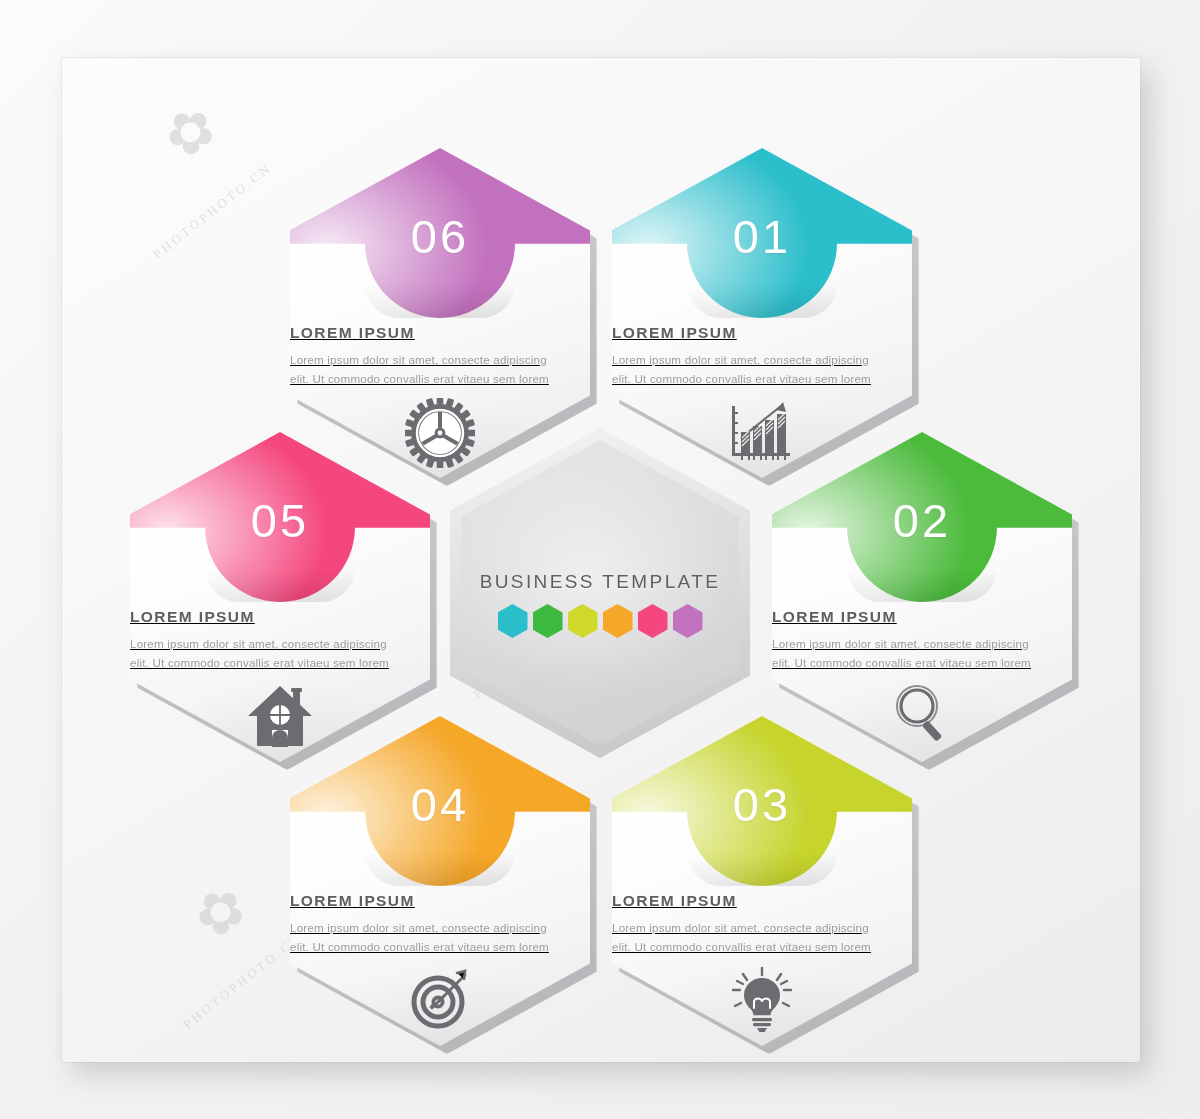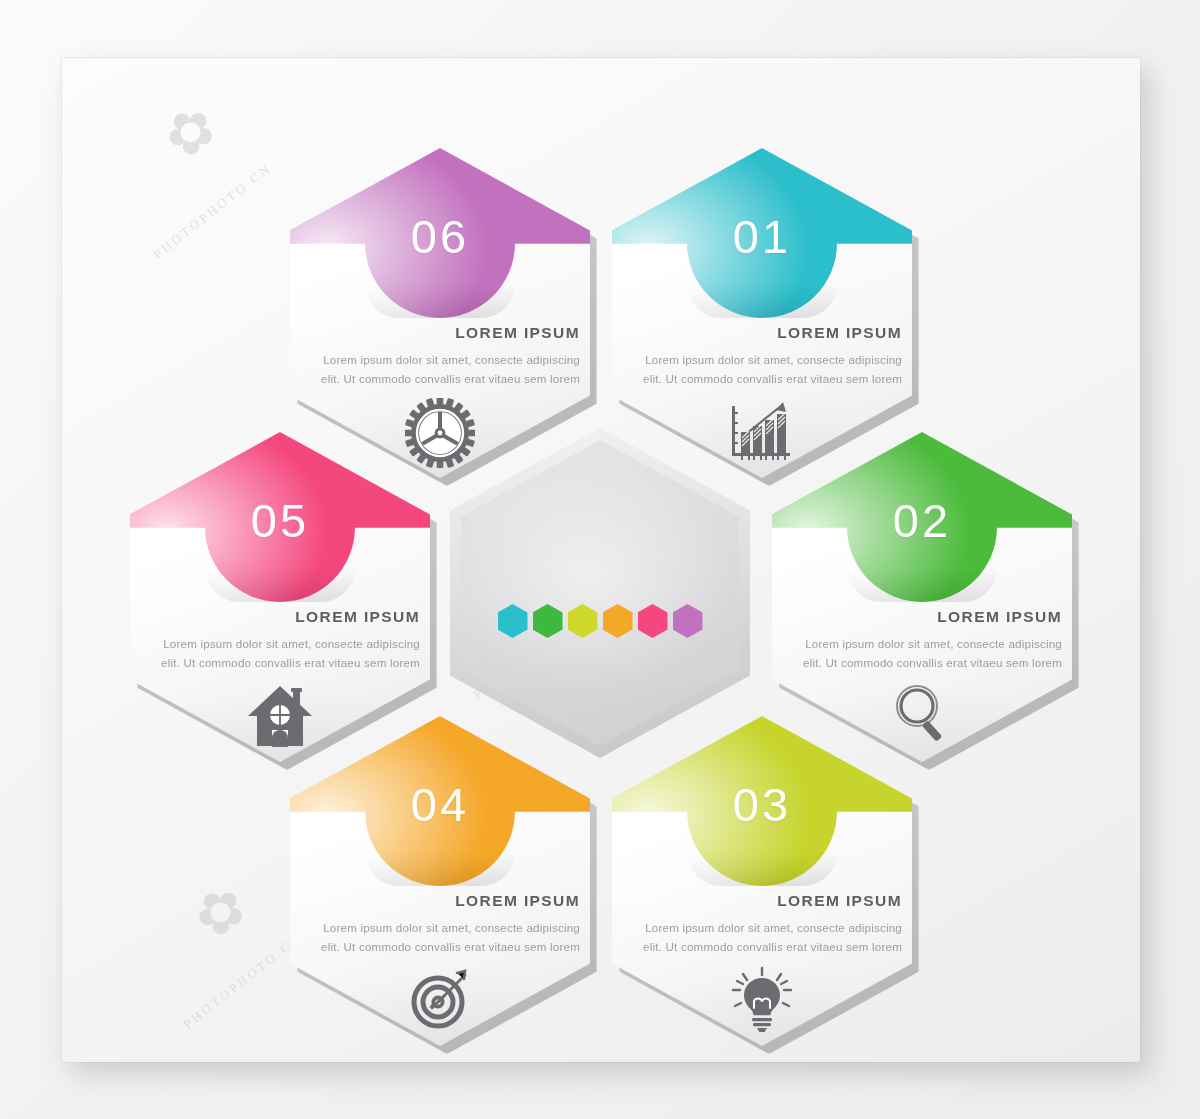--- a/index.html
+++ b/index.html
@@ -78,21 +78,21 @@
   .hex-inner-shadow{   
     position:absolute;left:0;top:0;width:300px;height:330px;
     clip-path:polygon(50% 0%,100% 25%,100% 75%,50% 100%,0% 75%,0% 25%);
     -webkit-clip-path:polygon(50% 0%,100% 25%,100% 75%,50% 100%,0% 75%,0% 25%);
     background:
       radial-gradient(120% 80% at 50% 120%,rgba(150,150,155,.22) 0%,rgba(150,150,155,0) 55%),
       radial-gradient(90% 60% at 12% 30%,rgba(255,255,255,.85) 0%,rgba(255,255,255,0) 60%);
     pointer-events:none;
   }
   .card-body{
-    position:absolute;left:18px;top:176px;width:272px;text-align:right;
+    position:absolute;left:0;top:176px;width:272px;text-align:left;text-decoration:underline;
   }
   .card-title{
     color:#5d5d62;font-size:15.5px;font-weight:700;letter-spacing:1.4px;
     font-family:"Liberation Sans","DejaVu Sans",sans-serif;
     margin-bottom:8px;
   }
   .card-desc{
     color:#9c9ca2;font-size:11.6px;line-height:19px;letter-spacing:.2px;
     font-family:"Liberation Sans","DejaVu Sans",sans-serif;
   }
@@ -154,20 +154,21 @@
   <div class="wm wm-rot wm-sm" style="left:470px;top:690px;">PHOTOPHOTO.CN</div>
   <div class="wm wm-rot wm-glyph" style="left:180px;top:900px;">✿</div>
   <div class="wm wm-rot wm-sm" style="left:180px;top:1020px;">PHOTOPHOTO.CN</div>
   <div class="wm wm-rot wm-glyph" style="left:760px;top:900px;">✿</div>
   <div class="wm wm-rot wm-sm" style="left:760px;top:1020px;">PHOTOPHOTO.CN</div>
 </div>
 
 <div id="center-hex">
   <div class="center-outer"></div>
   <div class="center-inner"></div>
+  <div id="center-text">BUSINESS  TEMPLATE</div>
   <div id="center-swatches">
       <div class="swatch" style="background: rgb(43, 190, 203);"></div>
       <div class="swatch" style="background: rgb(61, 185, 63);"></div>
       <div class="swatch" style="background: rgb(207, 217, 43);"></div>
       <div class="swatch" style="background: rgb(245, 167, 40);"></div>
       <div class="swatch" style="background: rgb(244, 71, 126);"></div>
       <div class="swatch" style="background: rgb(194, 113, 190);"></div>
     </div>
 </div>
 

